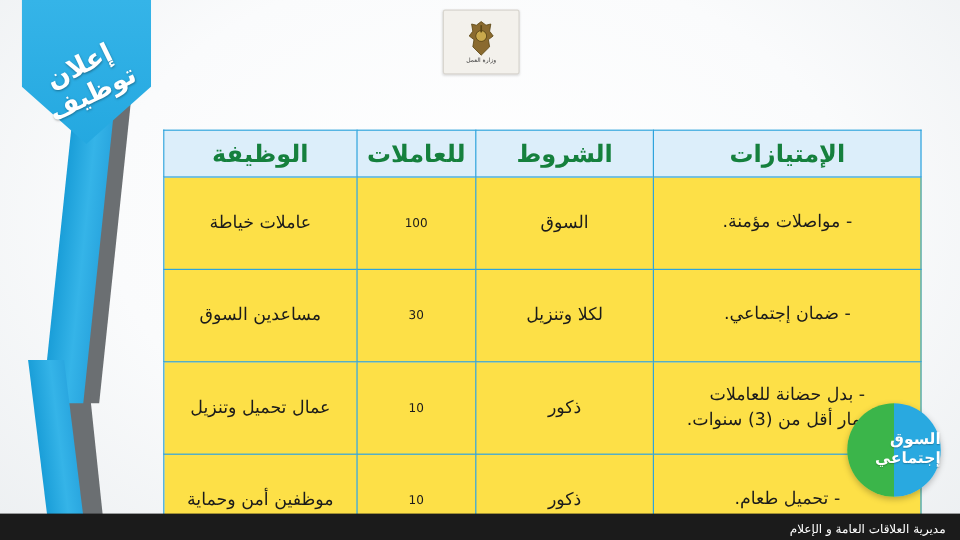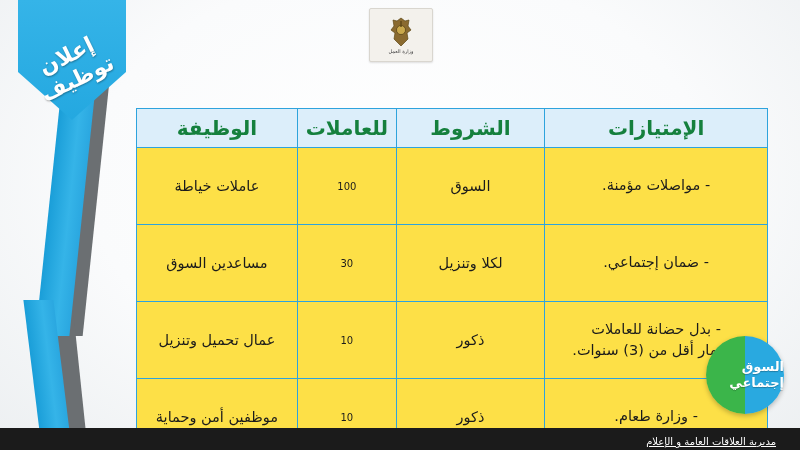--- a/index.html
+++ b/index.html
@@ -183,26 +183,25 @@
   .bottom-bar {
     position: absolute;
     left: 0px;
     bottom: 0px;
     width: 800px;
     height: 22px;
     background: #1b1b1b;
   }
   .bottom-text {
     position: absolute;
-    right: 24px;
+    right: 12px;
     bottom: 3px;
     color: #ffffff;
     font-size: 10px;
     letter-spacing: 0.2px;
-    text-decoration: underline;
   }
 
   
   .badge {
     position: absolute;
     right: 16px;
     bottom: 36px;
     width: 78px;
     height: 78px;
     border-radius: 50%;
@@ -282,21 +281,21 @@
           <td class="col-ben benefits">
             <div>- بدل حضانة للعاملات</div>
             <div>للأعمار أقل من (3) سنوات.</div>
           </td>
           <td class="col-cond">ذكور</td>
           <td class="col-vac">10</td>
           <td class="col-job">عمال تحميل وتنزيل</td>
         </tr>
         <tr>
           <td class="col-ben benefits">
-            <div>- وزارة طعام.</div>
+            <div>- تحميل طعام.</div>
           </td>
           <td class="col-cond">ذكور</td>
           <td class="col-vac">10</td>
           <td class="col-job">موظفين أمن وحماية</td>
         </tr>
       </tbody>
     </table>
   </div>
 
   <div class="badge">

